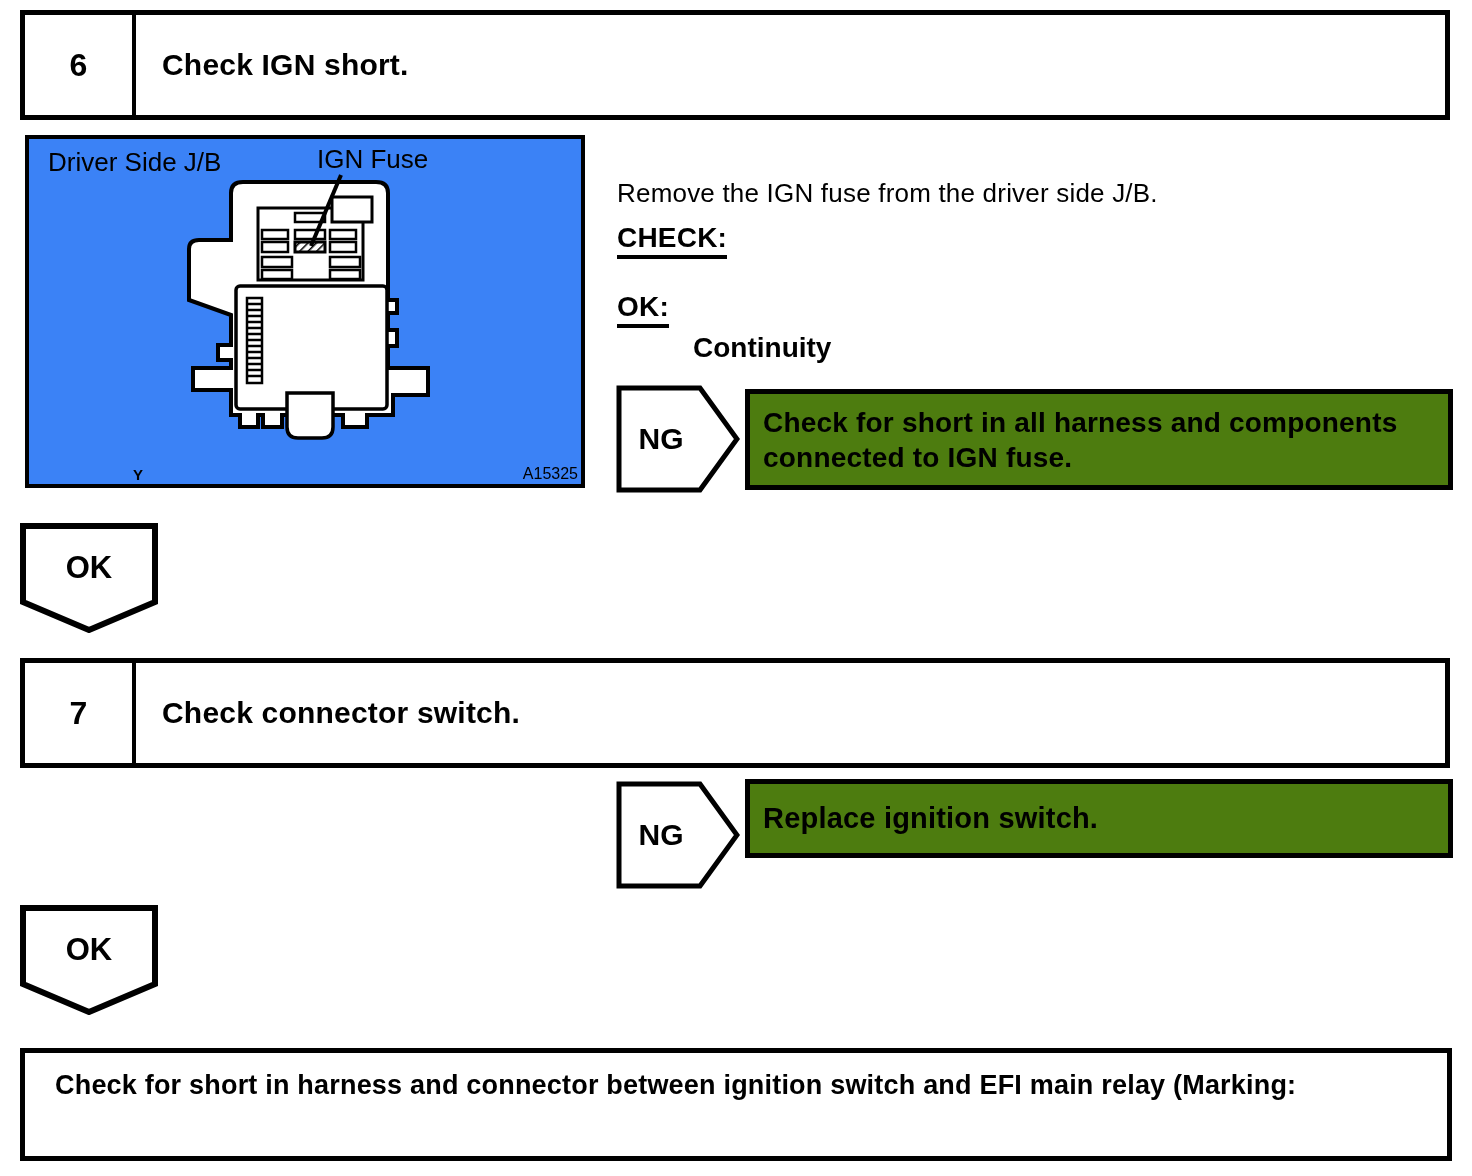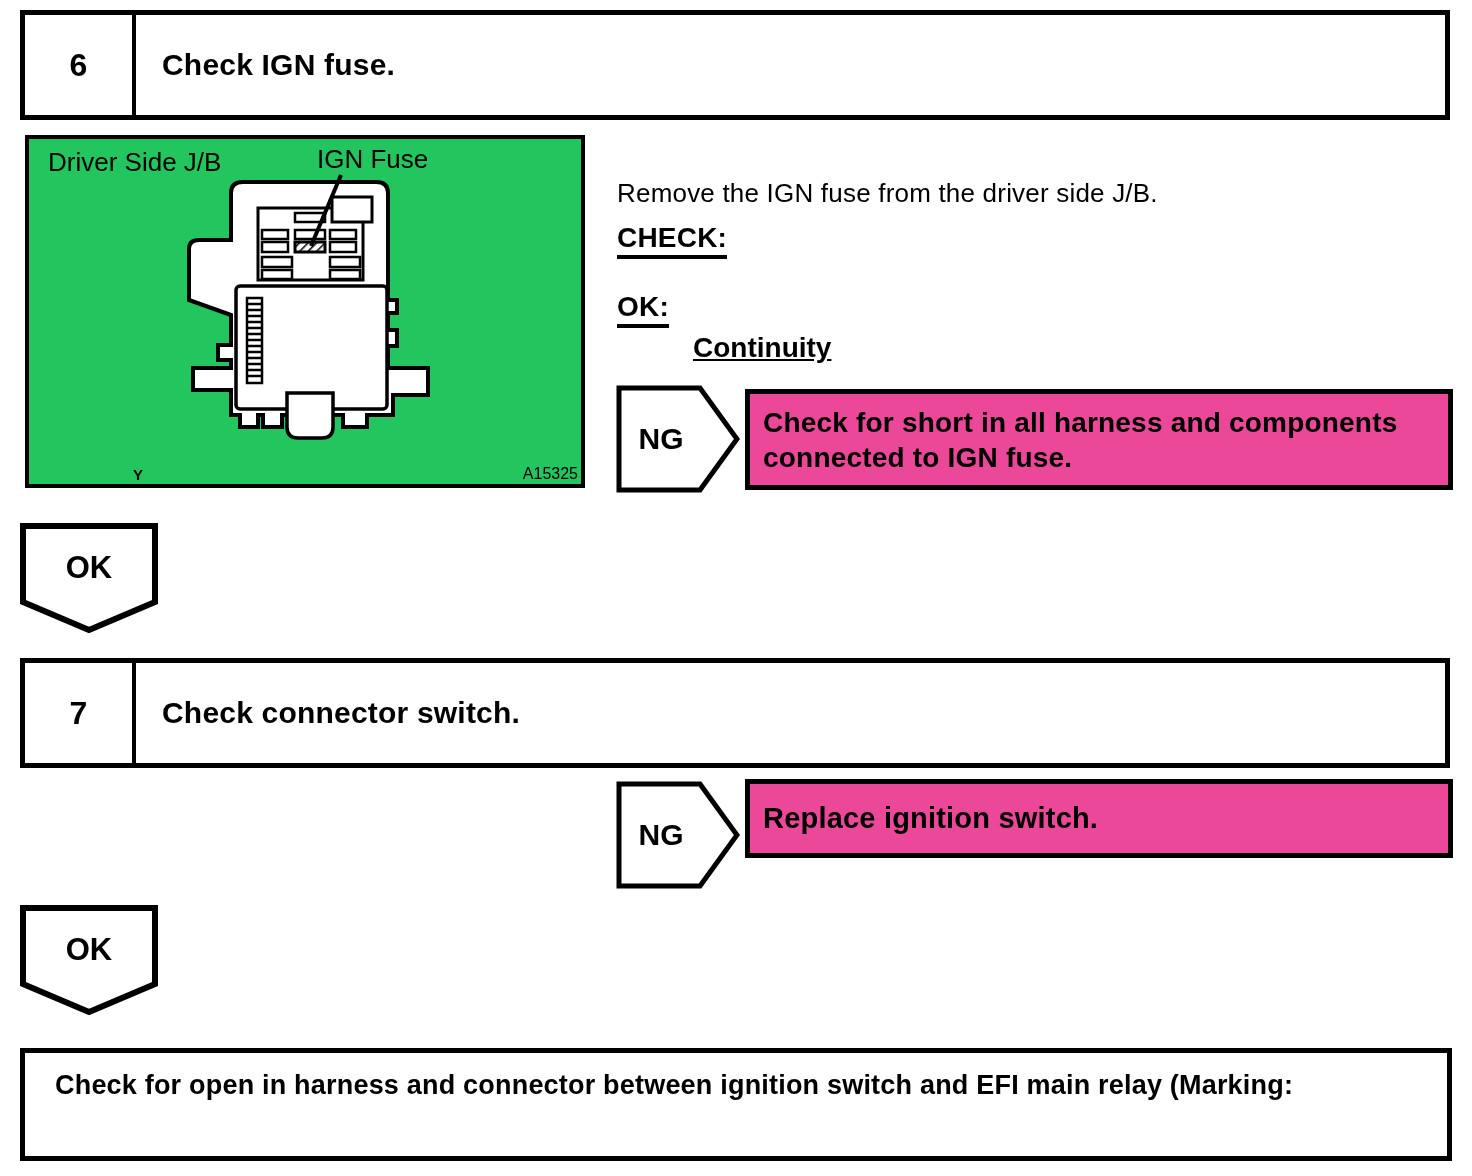--- a/index.html
+++ b/index.html
@@ -17,39 +17,39 @@
     display:flex;align-items:center;justify-content:center;
     font-size:32px;font-weight:700;
   }
   .step-title{
     flex:1;display:flex;align-items:center;padding-left:26px;
     font-size:30px;font-weight:700;letter-spacing:.2px;
   }
   
   .figure-box{
     position:absolute;left:25px;top:135px;width:560px;height:353px;
-    border:4px solid #000;box-sizing:border-box;background:#22c55e;
+    border:4px solid #000;box-sizing:border-box;background:#3b82f6;
   }
   .figure-box svg{display:block;width:552px;height:345px;}
   
   .proc-h{
     position:absolute;left:617px;font-size:28px;font-weight:700;
     border-bottom:4px solid #000;padding-bottom:2px;letter-spacing:.2px;line-height:30px;
   }
   .proc-b{
     position:absolute;left:617px;font-size:26px;font-weight:400;line-height:31px;letter-spacing:.2px;
   }
   .proc-ok-value{
     position:absolute;left:693px;font-size:28px;font-weight:700;line-height:31px;
   }
   
   .ng-pent{position:absolute;left:616px;width:124px;height:108px;}
   .result-box{
     position:absolute;left:745px;width:708px;border:5px solid #000;
-    box-sizing:border-box;display:flex;align-items:center;background:#ec4899;
+    box-sizing:border-box;display:flex;align-items:center;background:#4d7c0f;
   }
   .result-text{
     padding-left:13px;font-weight:700;letter-spacing:.2px;
   }
   .result-text .ln{display:block;}
   
   .ok-pent{position:absolute;left:20px;width:138px;height:110px;}
   
   .final-box{
     position:absolute;left:20px;top:1048px;width:1432px;height:113px;
@@ -59,21 +59,21 @@
   .final-box .ln{display:block;}
   svg text{font-family:"Liberation Sans",sans-serif;}
 </style>
 </head>
 <body>
 
 <div class="page">
 
   <div class="step-box" style="top:10px;">
     <div class="step-num">6</div>
-    <div class="step-title">Check IGN fuse.</div>
+    <div class="step-title">Check IGN short.</div>
   </div>
 
   <div class="figure-box">
     <svg viewBox="0 0 552 345">
       <defs>
         <pattern id="hatch" width="6" height="6" patternUnits="userSpaceOnUse" patternTransform="rotate(45)">
           <rect width="6" height="6" fill="#fff"></rect>
           <line x1="0" y1="0" x2="0" y2="6" stroke="#000" stroke-width="3"></line>
         </pattern>
       </defs>
@@ -132,21 +132,21 @@
       <text x="19" y="32" font-size="26" font-weight="400">Driver Side J/B</text>
       <text x="288" y="29" font-size="26" font-weight="400">IGN Fuse</text>
       <text x="104" y="341" font-size="15" font-weight="700">Y</text>
       <text x="549" y="340" font-size="16" font-weight="400" text-anchor="end">A15325</text>
     </svg>
   </div>
 
   <div class="proc-b" style="top:178px;">Remove the IGN fuse from the driver side J/B.</div>
   <div class="proc-h" style="top:216px;margin-top:7px;">CHECK:</div>
   <div class="proc-h" style="top:292px;">OK:</div>
-  <div class="proc-ok-value" style="top:332px;text-decoration:underline;">Continuity</div>
+  <div class="proc-ok-value" style="top:332px;">Continuity</div>
 
   <svg class="ng-pent" style="top:385px;" viewBox="0 0 124 108">
     <path d="M 3,3 H 84 L 121,54 L 84,105 H 3 Z" fill="#fff" stroke="#000" stroke-width="5" stroke-linejoin="miter"></path>
     <text x="45" y="64" font-size="30" font-weight="700" text-anchor="middle">NG</text>
   </svg>
   <div class="result-box" style="top:389px;height:101px;">
     <div class="result-text" style="font-size:28px;line-height:35px;">
       <span class="ln">Check for short in all harness and components</span>
       <span class="ln">connected to IGN fuse.</span>
     </div>
@@ -169,16 +169,16 @@
   <div class="result-box" style="top:779px;height:79px;">
     <div class="result-text" style="font-size:29px;">Replace ignition switch.</div>
   </div>
 
   <svg class="ok-pent" style="top:905px;" viewBox="0 0 138 110">
     <path d="M 3,3 H 135 V 79 L 69,107 L 3,79 Z" fill="#fff" stroke="#000" stroke-width="6" stroke-linejoin="miter"></path>
     <text x="69" y="55" font-size="31" font-weight="700" text-anchor="middle">OK</text>
   </svg>
 
   <div class="final-box">
-    <span class="ln">Check for open in harness and connector between ignition switch and EFI main relay (Marking:</span>
+    <span class="ln">Check for short in harness and connector between ignition switch and EFI main relay (Marking:</span>
   </div>
 
 </div>
 
 </body></html>

